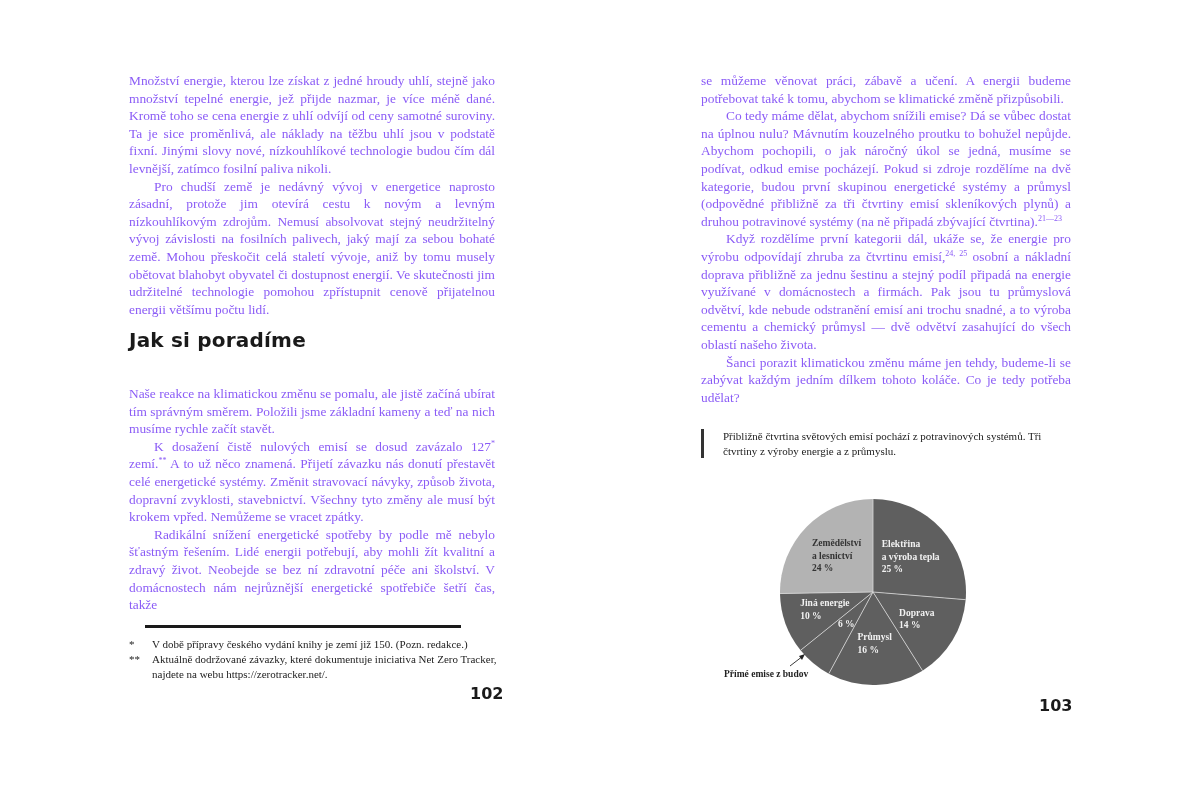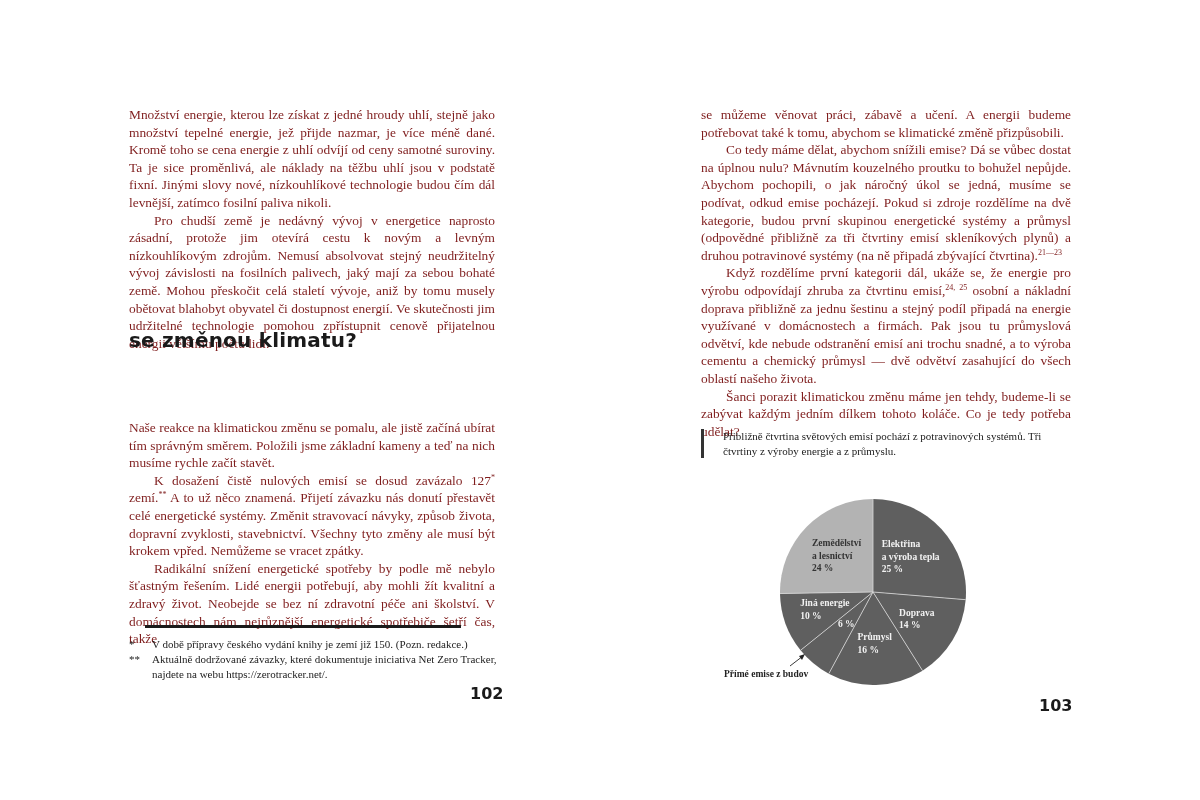--- a/index.html
+++ b/index.html
@@ -4,23 +4,22 @@
   <style>
     html, body { margin: 0; padding: 0; background: #ffffff; }
     body { width: 1200px; height: 800px; position: relative; overflow: hidden; color: #1f1f1f; }
     .page { position: absolute; top: 0; height: 800px; }
     .page-left { left: 0; width: 600px; }
     .page-right { left: 600px; width: 600px; }
     .body-text {
       font-family: "Liberation Serif", "DejaVu Serif", serif;
       font-size: 13.4px;
       line-height: 17.6px;
-      color: #7f1d1d;
+      color: #8b5cf6;
       text-align: justify;
-      margin-top: 34px;
     }
     .body-text p { margin: 0; }
     .body-text p.indent { text-indent: 25px; }
     .left-col { position: absolute; left: 129px; width: 366px; }
     .right-col { position: absolute; left: 701px; width: 370px; }
     #left-text-1 { top: 72px; }
     #left-text-2 { top: 385px; }
     #right-text-1 { top: 72px; }
     .heading {
       position: absolute; left: 129px; top: 328px;
@@ -70,21 +69,21 @@
 </head>
 <body>
 
 <div class="page page-left">
   <div id="left-text-1" class="left-col body-text">
     <p>Množství energie, kterou lze získat z jedné hroudy uhlí, stejně jako množství tepelné energie, jež přijde nazmar, je více méně dané. Kromě toho se cena energie z uhlí odvíjí od ceny samotné suroviny. Ta je sice proměnlivá, ale náklady na těžbu uhlí jsou v podstatě fixní. Jinými slovy nové, nízkouhlíkové technologie budou čím dál levnější, zatímco fosilní paliva nikoli.</p>
     <p class="indent">Pro chudší země je nedávný vývoj v energetice naprosto zásadní, protože jim otevírá cestu k novým a levným nízkouhlíkovým zdrojům. Nemusí absolvovat stejný neudržitelný vývoj závislosti na fosilních palivech, jaký mají za sebou bohaté země. Mohou přeskočit celá staletí vývoje, aniž by tomu musely obětovat blahobyt obyvatel či dostupnost energií. Ve skutečnosti jim udržitelné technologie pomohou zpřístupnit cenově přijatelnou energii většímu počtu lidí.</p>
   </div>
 
   <h2 class="heading" style="margin:0;">
-    <span>se změnou klimatu?</span>
+    <span>Jak si poradíme</span>
   </h2>
 
   <div id="left-text-2" class="left-col body-text">
     <p>Naše reakce na klimatickou změnu se pomalu, ale jistě začíná ubírat tím správným směrem. Položili jsme základní kameny a teď na nich musíme rychle začít stavět.</p>
     <p class="indent"><span>K dosažení čistě nulových emisí se dosud zavázalo 127</span><span class="sup">*</span><span> zemí.</span><span class="sup">**</span><span> A to už něco znamená. Přijetí závazku nás donutí přestavět celé energetické systémy. Změnit stravovací návyky, způsob života, dopravní zvyklosti, stavebnictví. Všechny tyto změny ale musí být krokem vpřed. Nemůžeme se vracet zpátky.</span></p>
     <p class="indent">Radikální snížení energetické spotřeby by podle mě nebylo šťastným řešením. Lidé energii potřebují, aby mohli žít kvalitní a zdravý život. Neobejde se bez ní zdravotní péče ani školství. V domácnostech nám nejrůznější energetické spotřebiče šetří čas, takže</p>
   </div>
 
   <div class="footnote-rule"></div>
   <div class="footnotes">

